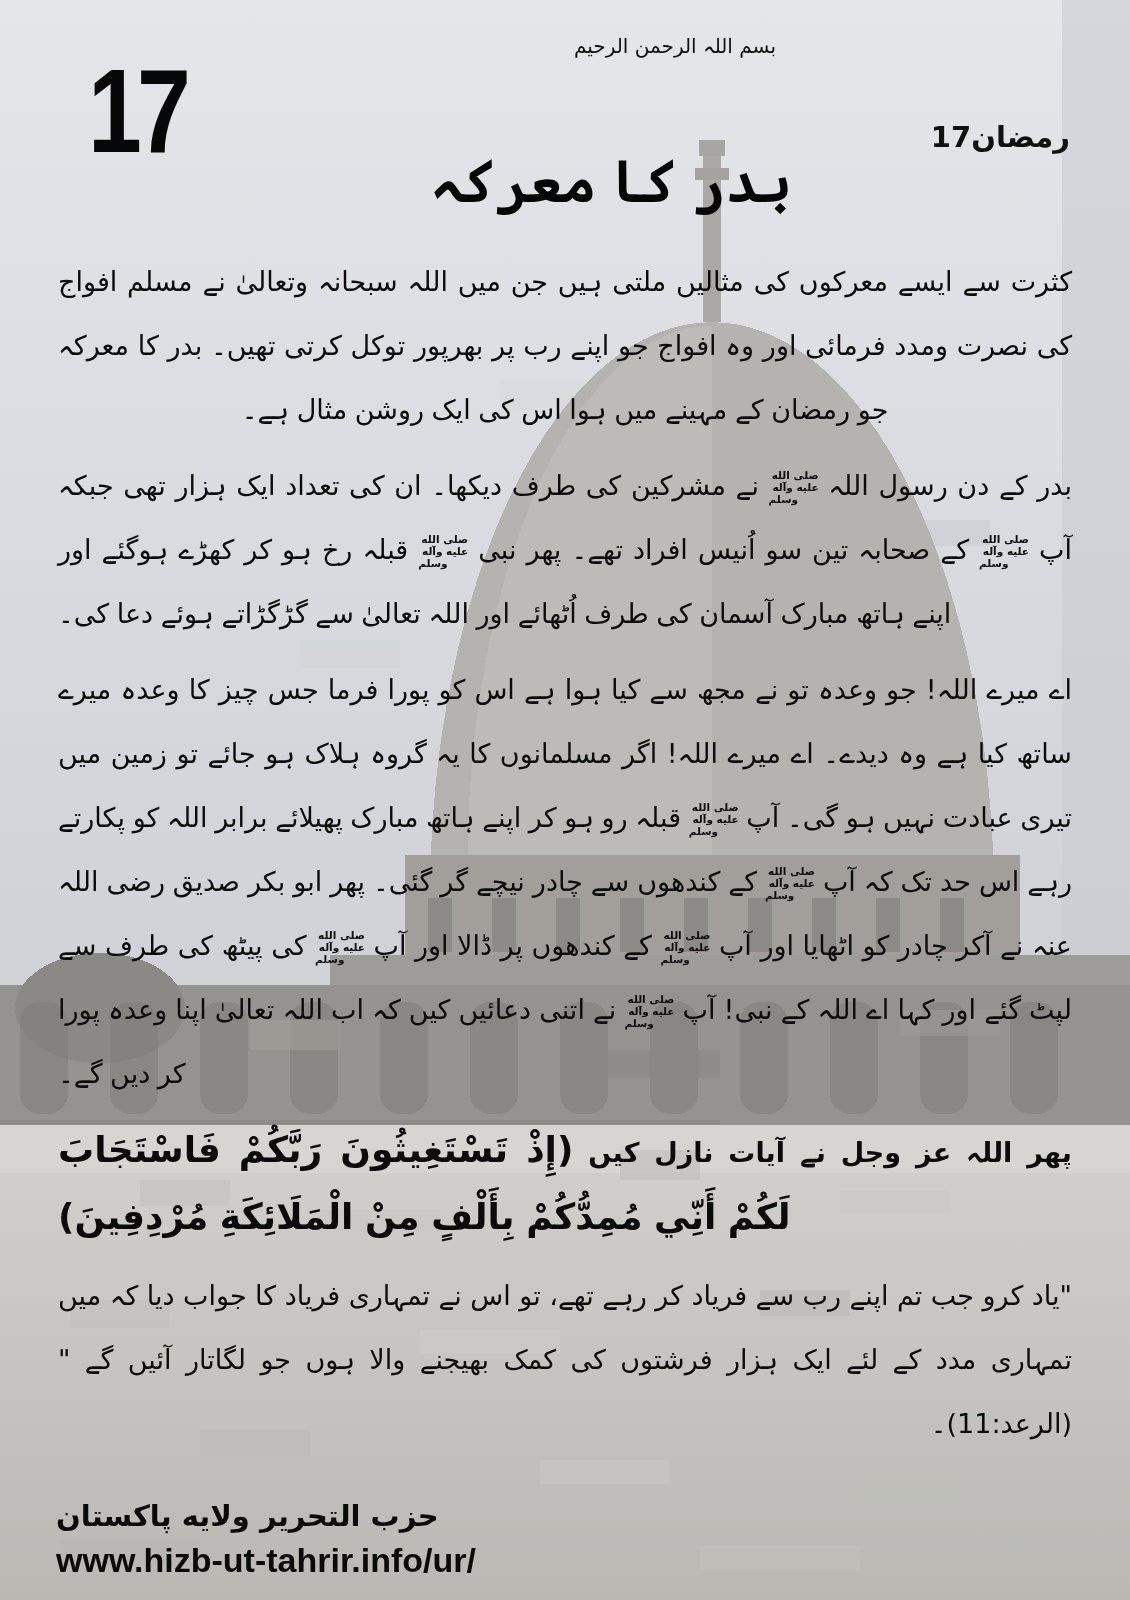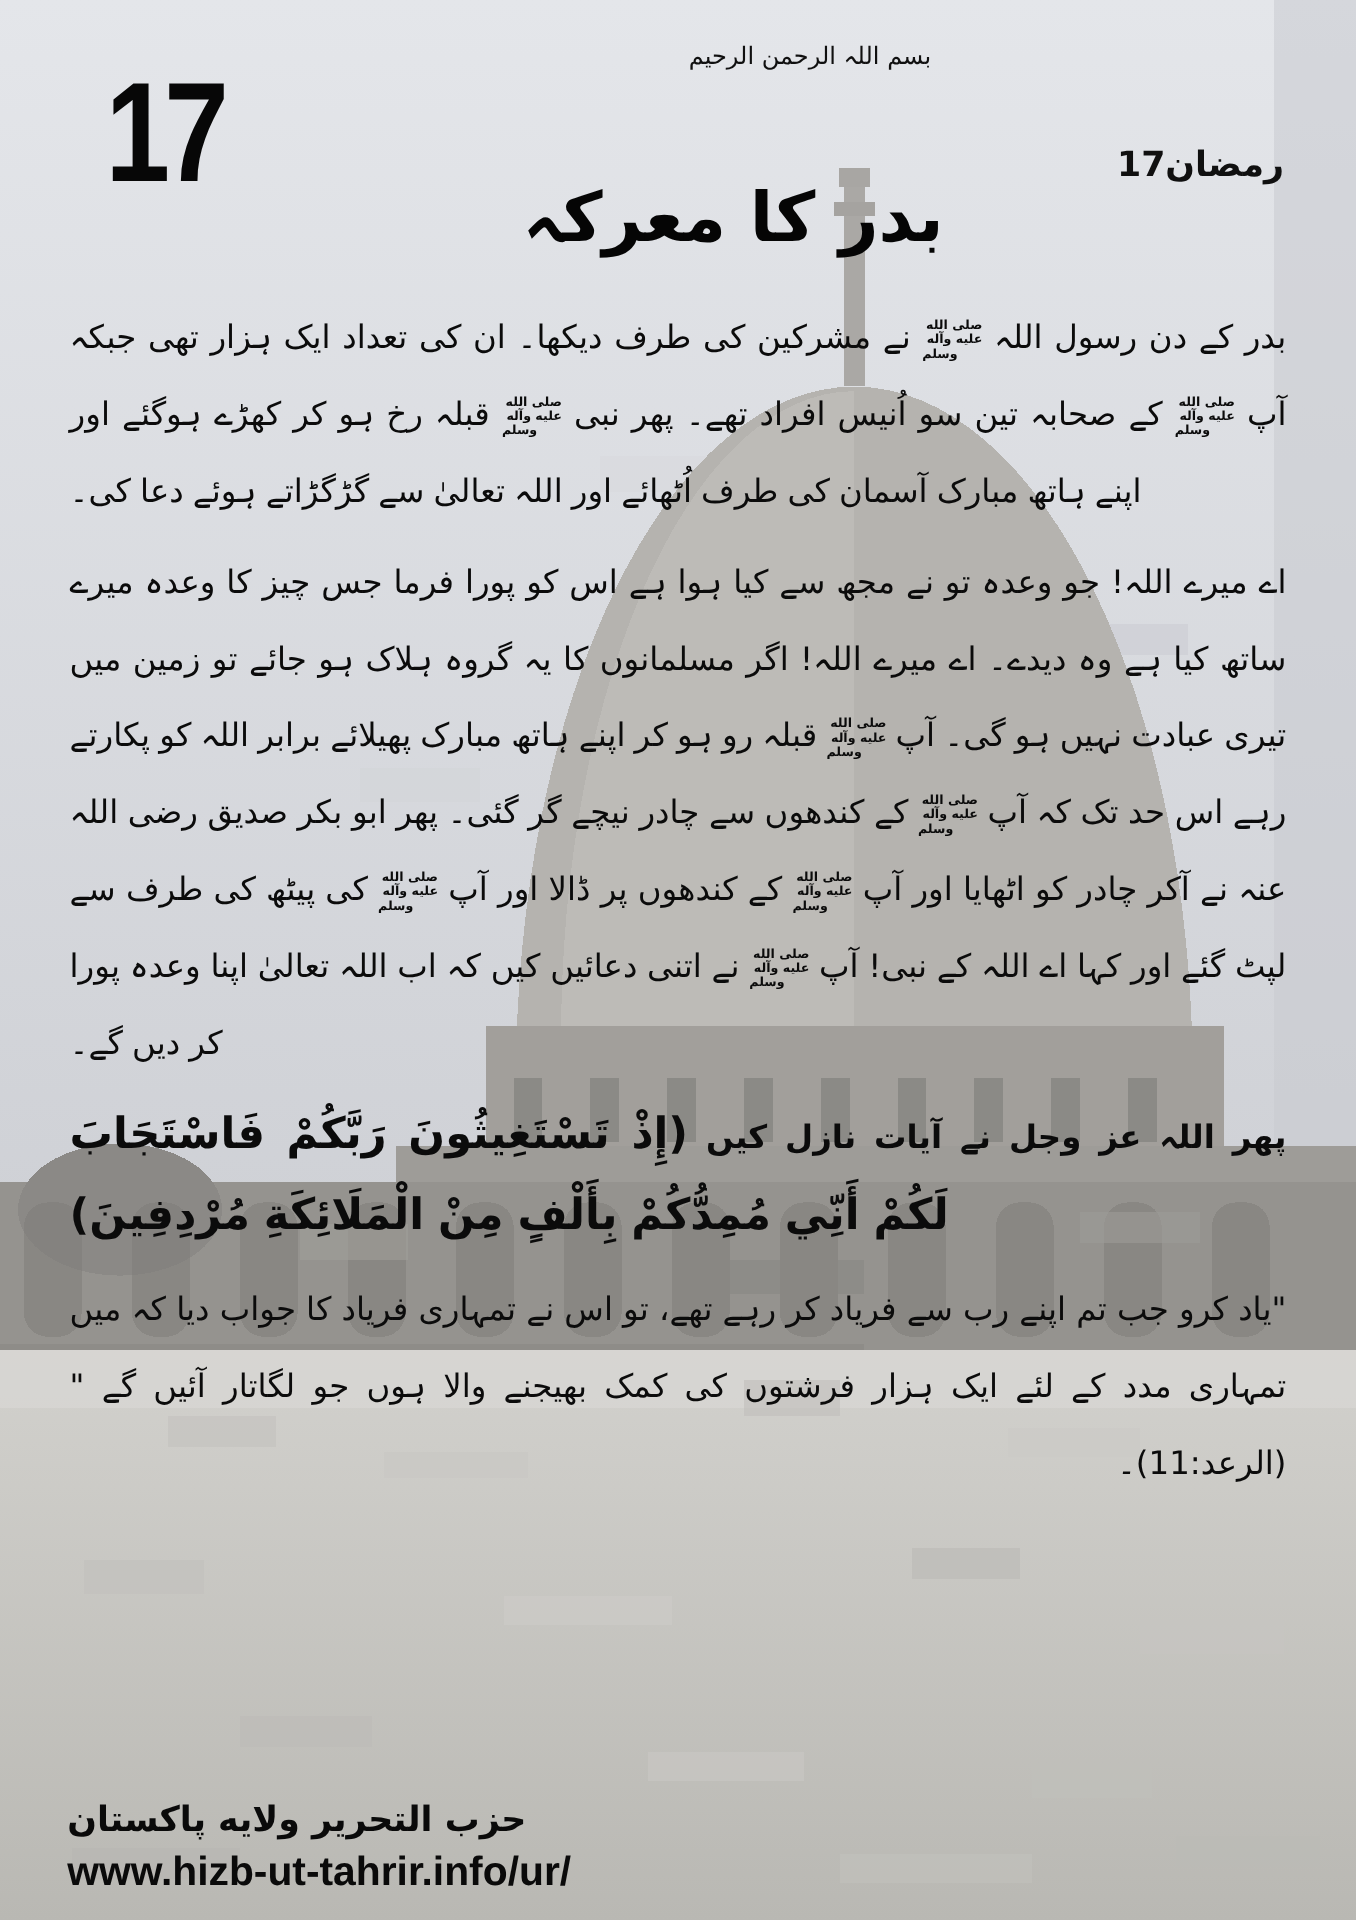--- a/index.html
+++ b/index.html
@@ -27,21 +27,21 @@
     transform:scaleX(0.82);transform-origin:left top;
   }
   .date-label{
     position:absolute;top:120px;right:60px;
     direction:ltr;
     font-size:29px;font-weight:bold;color:#101010;
   }
   .page-title{
     position:absolute;top:148px;left:0;right:0;margin:0;
     text-align:center;padding-left:92px;
-    font-size:57px;font-weight:bold;color:#050505;
+    font-size:57px;font-weight:bold;color:#050505;font-family:Liberation Serif, serif;
   }
 
   .body-wrap{
     position:absolute;top:250px;left:58px;right:58px;z-index:1;
   }
   .para{
     margin:0 0 12px 0;
     direction:rtl;
     text-align:justify;
     font-size:27px;
@@ -153,20 +153,21 @@
     <rect x="700" y="1545" width="160" height="24" fill="#c2c1bd" opacity="0.6"></rect>
     <rect x="980" y="1530" width="120" height="26" fill="#bbbab6" opacity="0.6"></rect>
   </svg>
 
   <div class="bismillah layer">بسم اللہ الرحمن الرحیم</div>
   <div class="issue-num layer">17</div>
   <div class="date-label layer">17رمضان</div>
   <h1 class="page-title layer">بدر کا معرکہ</h1>
 
   <div class="body-wrap" id="body-paragraphs">
+      <p class="para last-center"><span>کثرت سے ایسے معرکوں کی مثالیں ملتی ہیں جن میں اللہ سبحانہ وتعالیٰ نے مسلم افواج کی نصرت ومدد فرمائی اور وہ افواج جو اپنے رب پر بھرپور توکل کرتی تھیں۔ بدر کا معرکہ جو رمضان کے مہینے میں ہوا اس کی ایک روشن مثال ہے۔</span></p>
       <p class="para last-left"><span>بدر کے دن رسول اللہ </span><span class="sas">صلى الله عليه وآله وسلم</span><span> نے مشرکین کی طرف دیکھا۔ ان کی تعداد ایک ہزار تھی جبکہ آپ </span><span class="sas">صلى الله عليه وآله وسلم</span><span> کے صحابہ تین سو اُنیس افراد تھے۔ پھر نبی </span><span class="sas">صلى الله عليه وآله وسلم</span><span> قبلہ رخ ہو کر کھڑے ہوگئے اور اپنے ہاتھ مبارک آسمان کی طرف اُٹھائے اور اللہ تعالیٰ سے گڑگڑاتے ہوئے دعا کی۔</span></p>
       <p class="para last-left"><span>اے میرے اللہ! جو وعدہ تو نے مجھ سے کیا ہوا ہے اس کو پورا فرما جس چیز کا وعدہ میرے ساتھ کیا ہے وہ دیدے۔ اے میرے اللہ! اگر مسلمانوں کا یہ گروہ ہلاک ہو جائے تو زمین میں تیری عبادت نہیں ہو گی۔ آپ </span><span class="sas">صلى الله عليه وآله وسلم</span><span> قبلہ رو ہو کر اپنے ہاتھ مبارک پھیلائے برابر اللہ کو پکارتے رہے اس حد تک کہ آپ </span><span class="sas">صلى الله عليه وآله وسلم</span><span> کے کندھوں سے چادر نیچے گر گئی۔ پھر ابو بکر صدیق رضی اللہ عنہ نے آکر چادر کو اٹھایا اور آپ </span><span class="sas">صلى الله عليه وآله وسلم</span><span> کے کندھوں پر ڈالا اور آپ </span><span class="sas">صلى الله عليه وآله وسلم</span><span> کی پیٹھ کی طرف سے لپٹ گئے اور کہا اے اللہ کے نبی! آپ </span><span class="sas">صلى الله عليه وآله وسلم</span><span> نے اتنی دعائیں کیں کہ اب اللہ تعالیٰ اپنا وعدہ پورا کر دیں گے۔</span></p>
       <p class="para last-left verse-para"><span class="lead">پھر اللہ عز وجل نے آیات نازل کیں </span><span class="quran">(إِذْ تَسْتَغِيثُونَ رَبَّكُمْ فَاسْتَجَابَ لَكُمْ أَنِّي مُمِدُّكُمْ بِأَلْفٍ مِنْ الْمَلَائِكَةِ مُرْدِفِينَ)</span></p>
       <p class="para last-right"><span>"یاد کرو جب تم اپنے رب سے فریاد کر رہے تھے، تو اس نے تمہاری فریاد کا جواب دیا کہ میں تمہاری مدد کے لئے ایک ہزار فرشتوں کی کمک بھیجنے والا ہوں جو لگاتار آئیں گے "(الرعد:11)۔</span></p>
     </div>
 
   <div class="footer">
     <div class="org">حزب التحرير ولايه پاكستان</div>
     <div class="url">www.hizb-ut-tahrir.info/ur/</div>
   </div>

